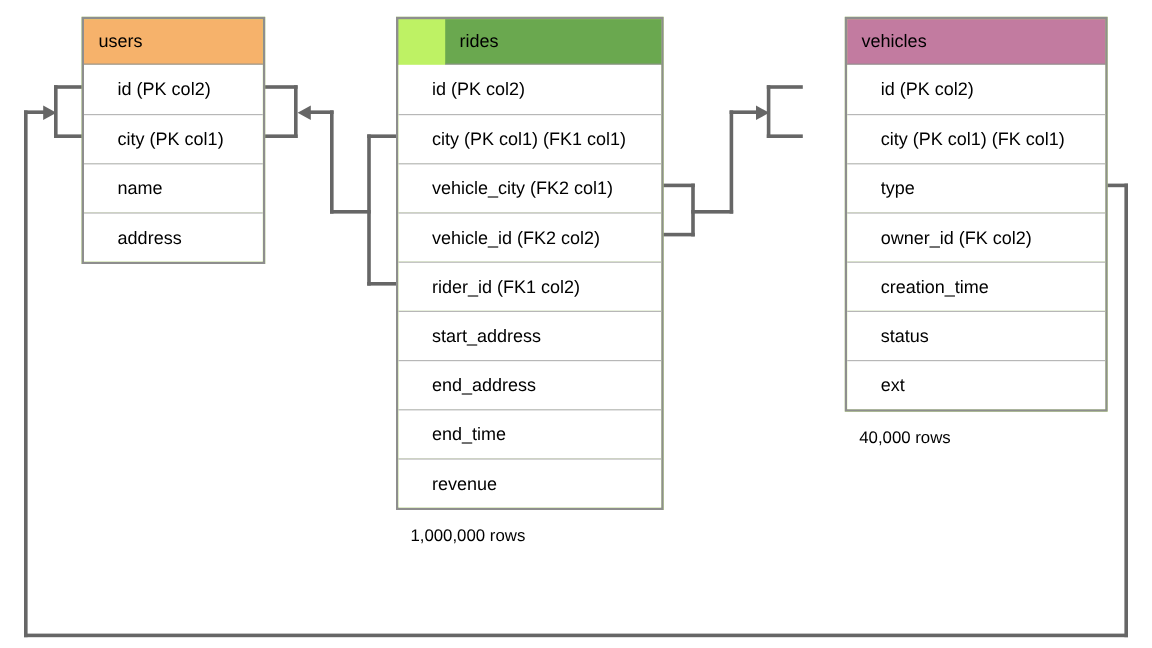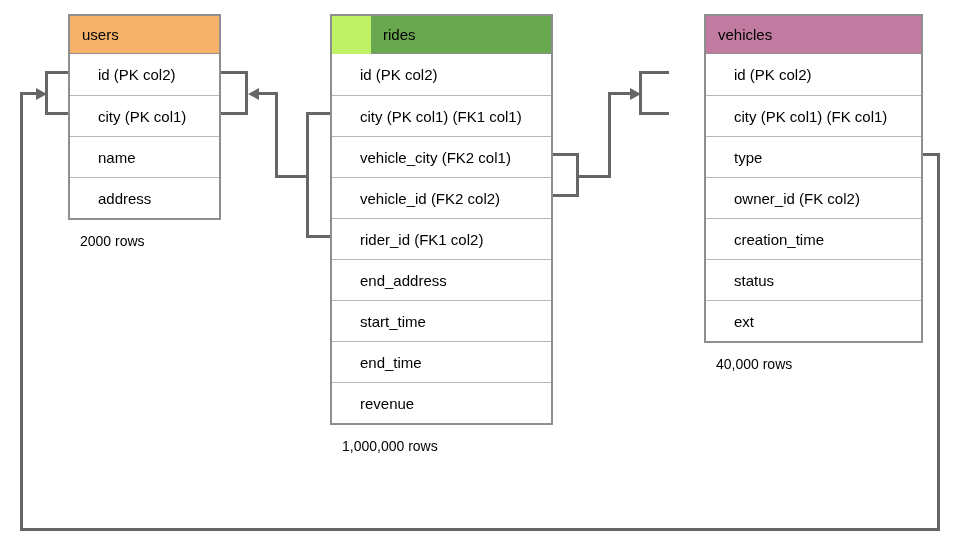--- a/index.html
+++ b/index.html
@@ -73,34 +73,33 @@
   <div class="entity" id="entity-users">
     <div class="entity-box">
       <div class="entity-header" style="background: rgb(246, 178, 107);">users</div>
       <div>
           <div class="entity-row">id (PK col2)</div>
           <div class="entity-row">city (PK col1)</div>
           <div class="entity-row">name</div>
           <div class="entity-row">address</div>
         </div>
     </div>
-    <div class="entity-footer">2000 rows</div>
   </div>
 
   <div class="entity" id="entity-rides">
     <div class="entity-box">
       <div class="entity-header" style="background: rgb(106, 168, 79); margin-left: 39px;">rides</div>
       <div>
           <div class="entity-row">id (PK col2)</div>
           <div class="entity-row">city (PK col1) (FK1 col1)</div>
           <div class="entity-row">vehicle_city (FK2 col1)</div>
           <div class="entity-row">vehicle_id (FK2 col2)</div>
           <div class="entity-row">rider_id (FK1 col2)</div>
+          <div class="entity-row">start_address</div>
           <div class="entity-row">end_address</div>
-          <div class="entity-row">start_time</div>
           <div class="entity-row">end_time</div>
           <div class="entity-row">revenue</div>
         </div>
     </div>
     <div class="entity-footer">1,000,000 rows</div>
   </div>
 
   <div class="entity" id="entity-vehicles">
     <div class="entity-box">
       <div class="entity-header" style="background: rgb(194, 123, 160);">vehicles</div>

